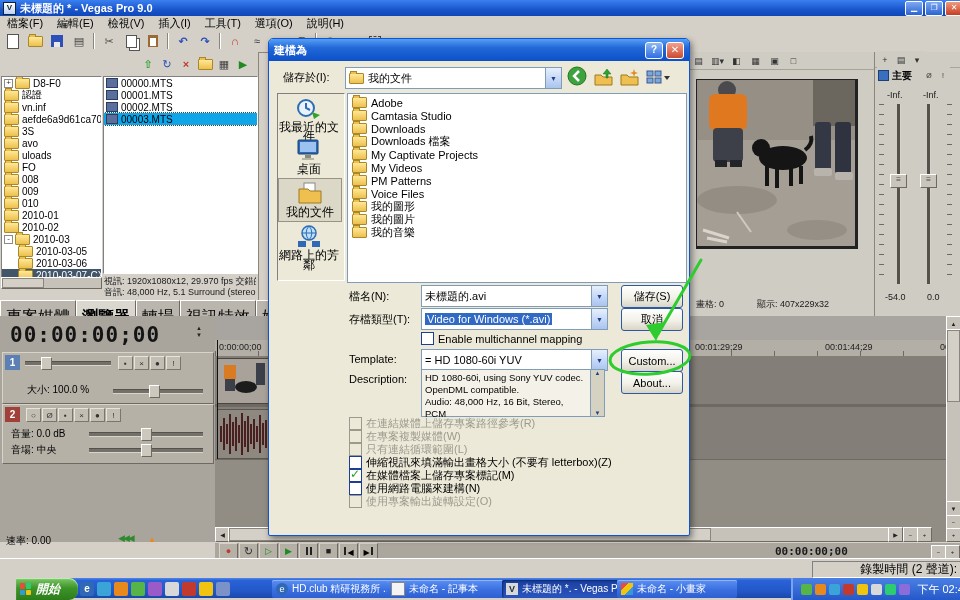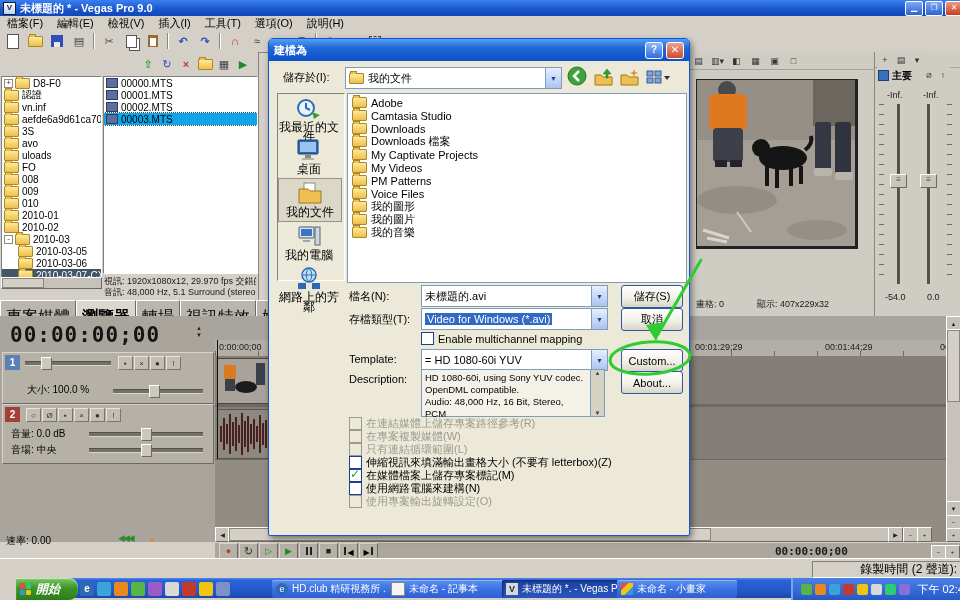--- a/index.html
+++ b/index.html
@@ -560,29 +560,20 @@
       </div>
       <div class="place sel">
         <svg width="26" height="24">
             <rect x="7" y="2" width="11" height="13" fill="#fff" stroke="#888"></rect>
             <path d="M2 8h9l2 2h11v12H2z" fill="#efc04f" stroke="#9c7a22"></path>
           </svg>
         <div class="plbl">我的文件</div>
       </div>
       <div class="place">
         <svg width="26" height="24">
-            <rect x="3" y="3" width="15" height="11" rx="1" fill="#d8e6f5" stroke="#45586e"></rect>
-            <rect x="5" y="5" width="11" height="7" fill="#3a77c2"></rect>
-            <rect x="19" y="3" width="5" height="18" fill="#cfd6dd" stroke="#5a6570"></rect>
-            <rect x="7" y="16" width="7" height="2" fill="#9aa4ae"></rect>
-          </svg>
-        <div class="plbl">我的電腦</div>
-      </div>
-      <div class="place">
-        <svg width="26" height="24">
             <circle cx="13" cy="9" r="7" fill="#bfe0f7" stroke="#2e6db5" stroke-width="1.5"></circle>
             <path d="M6 9h14M13 2a10 10 0 010 14M13 2a10 10 0 000 14" stroke="#2e6db5" fill="none"></path>
             <rect x="2" y="17" width="8" height="6" fill="#2f68b4"></rect>
             <rect x="16" y="17" width="8" height="6" fill="#2f68b4"></rect>
           </svg>
         <div class="plbl">網路上的芳鄰</div>
       </div>
     </div>
 
     <div class="abs" style="left:78px;top:54px;width:334px;height:186px;background:#fff;border:1px solid #7f9db9;padding:2px 0 0 4px;overflow:hidden">

